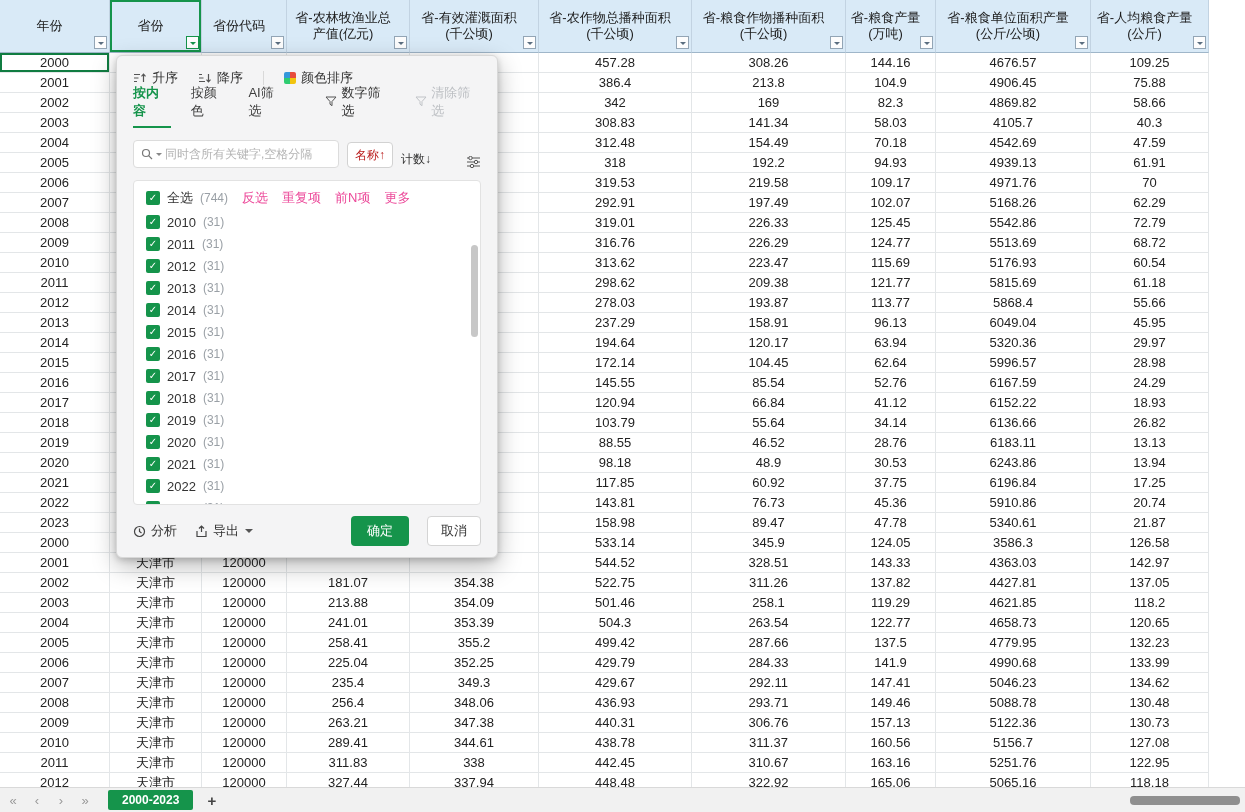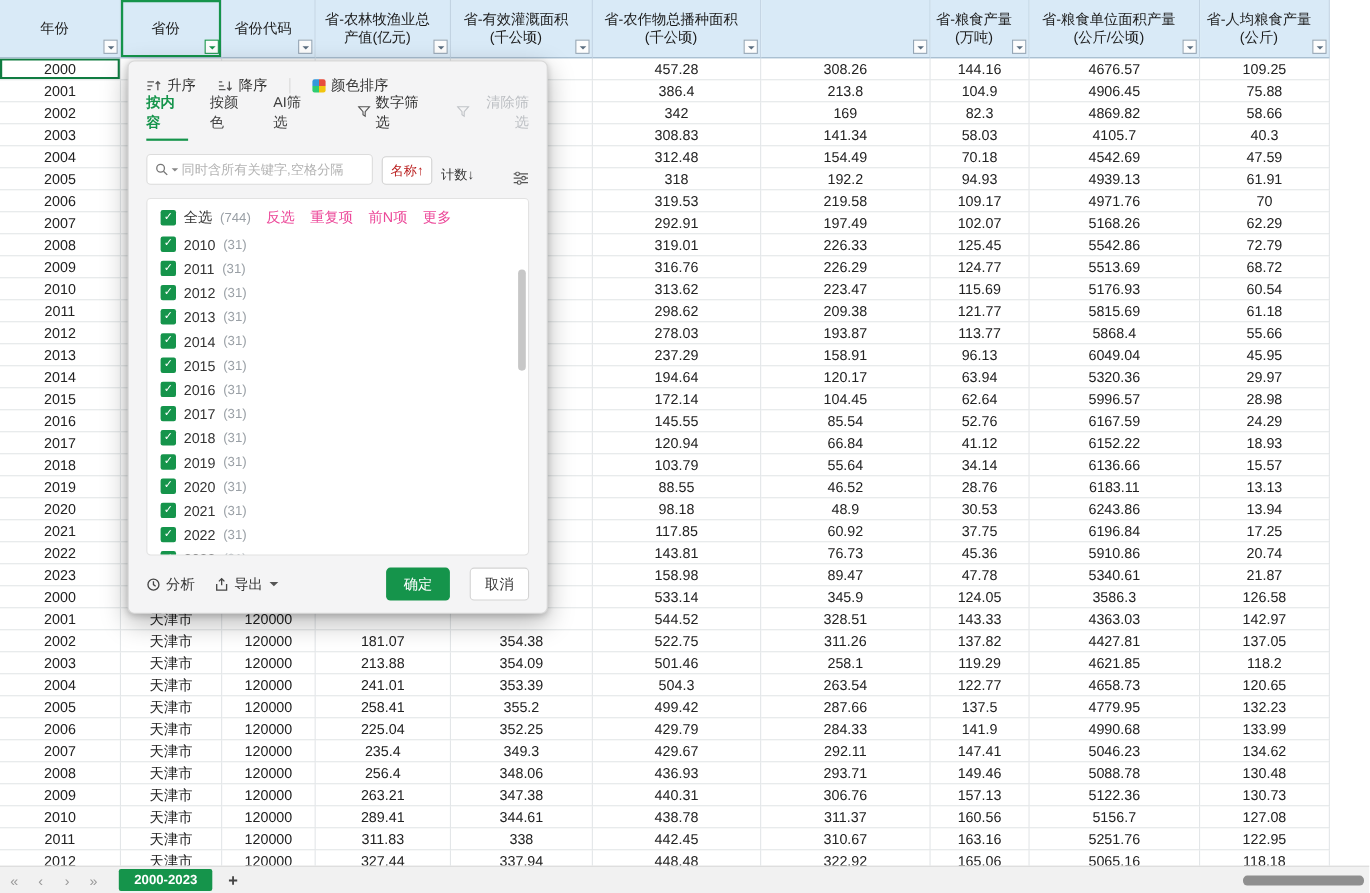--- a/index.html
+++ b/index.html
@@ -40,21 +40,21 @@
   .p-sort-item { display:flex; align-items:center; gap:5px; cursor:default;text-align:right; }
   .vsep { width:1px; height:14px; background:#d9d9d9; }
   .color-ic { width:12px; height:12px; border-radius:2px;
     background:conic-gradient(#e74c3c 0 25%, #f1c40f 0 50%, #2ecc71 0 75%, #3498db 0 100%); }
 
   .p-tabs { display:flex; align-items:flex-end; gap:20px; padding:4px 16px 0; height:32px; }
   .ptab { padding-bottom:8px; color:#3d3d3d; }
   .ptab.active { color:#15944b; font-weight:bold; border-bottom:2px solid #15944b; padding-bottom:6px; }
   .spacer { flex:1; }
   .pnum, .pclear { display:flex; align-items:center; gap:4px; padding-bottom:8px; }
-  .pclear { color:#bcbfc3; margin-left:4px;text-align:right; }
+  .pclear { color:#bcbfc3; margin-left:4px; }
 
   .p-search { display:flex; align-items:flex-end; gap:8px; padding:12px 16px; }
   .searchbox { flex:0 0 206px; height:28px; background:#fff; border:1px solid #dcdcdc; border-radius:4px;
     display:flex; align-items:center; padding:0 7px; gap:3px; }
   .ph { font-size:12px; color:#b3b3b3; white-space:nowrap; overflow:hidden; }
   .caret-s { width:0; height:0; border:3px solid transparent; border-top-color:#888; margin-top:4px; }
   .btn-name { height:26px; border:1px solid #d2d2d2; background:#fff; border-radius:4px;
     font-size:12px; padding:0 7px; color:#b91c1c; font-family:inherit; }
   .btn-count { font-size:12px; color:#333; }
   .ic-settings { margin-left:auto; display:flex; }
@@ -125,20 +125,21 @@
           <i class="tri"></i>
         </span>
       </div>
       <div class="hcell c5">
         <span class="htext">省-农作物总播种面积 (千公顷)</span>
         <span class="fbtn">
           <i class="tri"></i>
         </span>
       </div>
       <div class="hcell c6">
+        <span class="htext">省-粮食作物播种面积 (千公顷)</span>
         <span class="fbtn">
           <i class="tri"></i>
         </span>
       </div>
       <div class="hcell c7">
         <span class="htext">省-粮食产量 (万吨)</span>
         <span class="fbtn">
           <i class="tri"></i>
         </span>
       </div>
@@ -394,21 +395,21 @@
       <div class="row">
         <div class="cell c0">2018</div>
         <div class="cell c1"></div>
         <div class="cell c2"></div>
         <div class="cell c3"></div>
         <div class="cell c4"></div>
         <div class="cell c5">103.79</div>
         <div class="cell c6">55.64</div>
         <div class="cell c7">34.14</div>
         <div class="cell c8">6136.66</div>
-        <div class="cell c9">15.57</div>
+        <div class="cell c9">26.82</div>
         <div class="cell rfiller"></div>
       </div>
       <div class="row">
         <div class="cell c0">2019</div>
         <div class="cell c1"></div>
         <div class="cell c2"></div>
         <div class="cell c3"></div>
         <div class="cell c4"></div>
         <div class="cell c5">88.55</div>
         <div class="cell c6">46.52</div>

